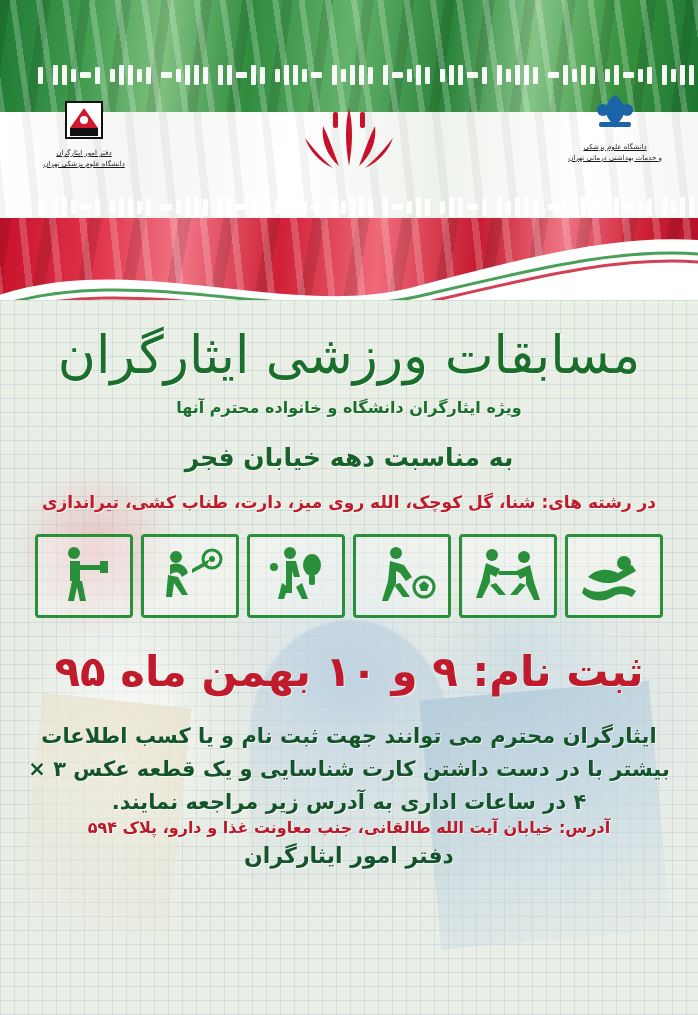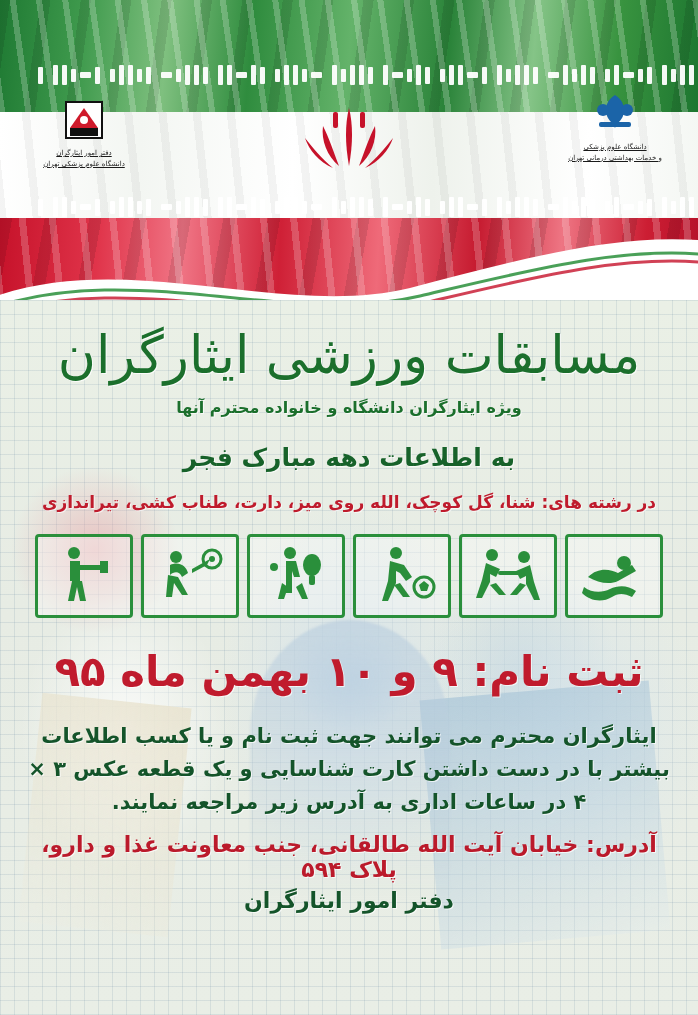--- a/index.html
+++ b/index.html
@@ -284,26 +284,26 @@
     color: #c01b2d;
     line-height: 1.35;
     margin: 0 26px 20px;
     text-shadow: 1px 1px 0 rgba(255,255,255,0.7);
   }
   .body-text {
     font-size: 21px;
     font-weight: bold;
     color: #14542a;
     line-height: 1.55;
-    margin: 0 26px 14px;
+    margin: 0 26px 0;
     text-align: center;
     text-shadow: 1px 1px 0 rgba(255,255,255,0.7);
   }
   .address {
-    font-size: 22px;
+    font-size: 16px;
     font-weight: bold;
     color: #bb1a2b;
     margin: 0 22px 6px;
     text-shadow: 1px 1px 0 rgba(255,255,255,0.7);
   }
   .office {
     font-size: 22px;
     font-weight: bold;
     color: #14542a;
     margin: 0 22px 8px;
@@ -499,21 +499,21 @@
       </div>
       <div class="logo-caption">دانشگاه علوم پزشکی
 و خدمات بهداشتی درمانی تهران</div>
     </div>
   </div>
 
   <div class="content">
 
     <h1 class="title-main">مسابقات ورزشی ایثارگران</h1>
     <div class="subtitle">ویژه ایثارگران دانشگاه و خانواده محترم آنها</div>
-    <div class="occasion">به اطلاعات دهه مبارک فجر</div>
+    <div class="occasion">به مناسبت دهه خیابان فجر</div>
     <div class="disciplines">در رشته های: شنا، گل کوچک، الله روی میز، دارت، طناب کشی، تیراندازی</div>
 
     <div class="icon-strip">
 
       <div class="icon-box">
         <span>
           <svg viewBox="0 0 72 62" aria-hidden="true">
             <g fill="#2a8f3b">
               <circle cx="26" cy="10" r="6"></circle>
               <path d="M22 18 h10 v20 h-10 z"></path>

